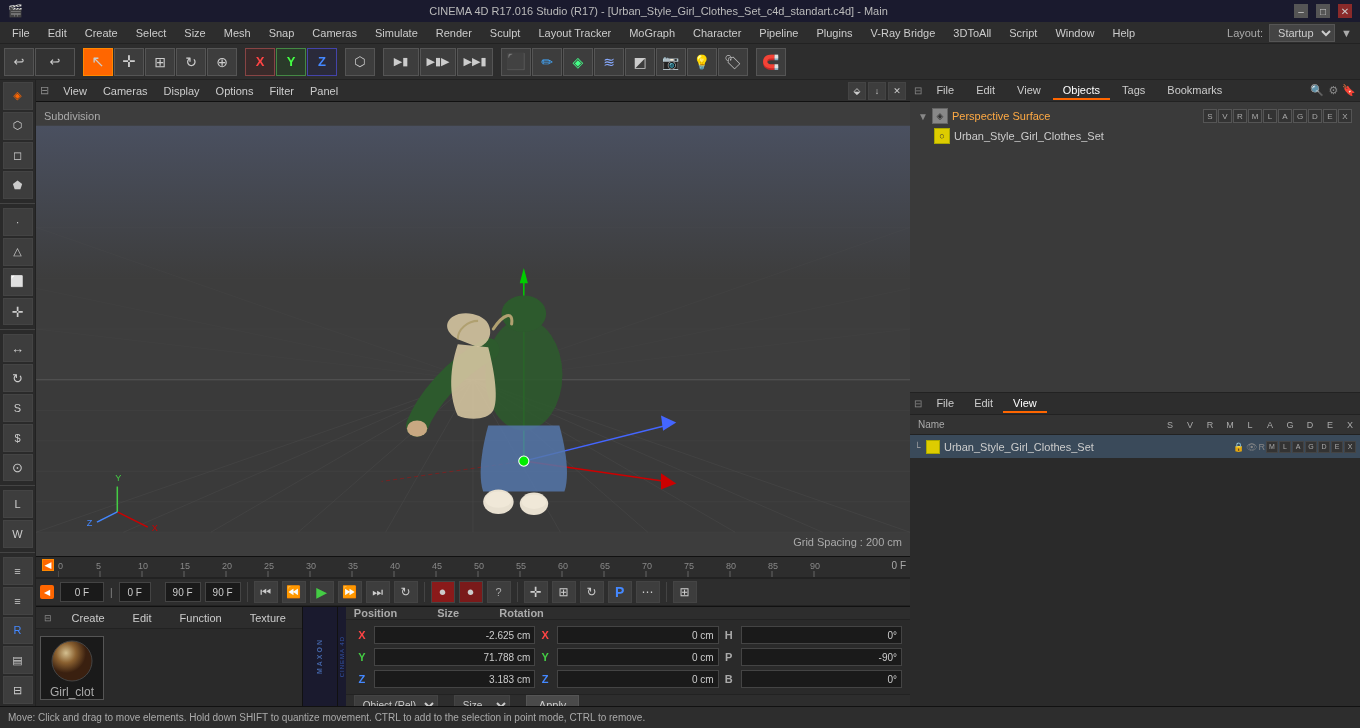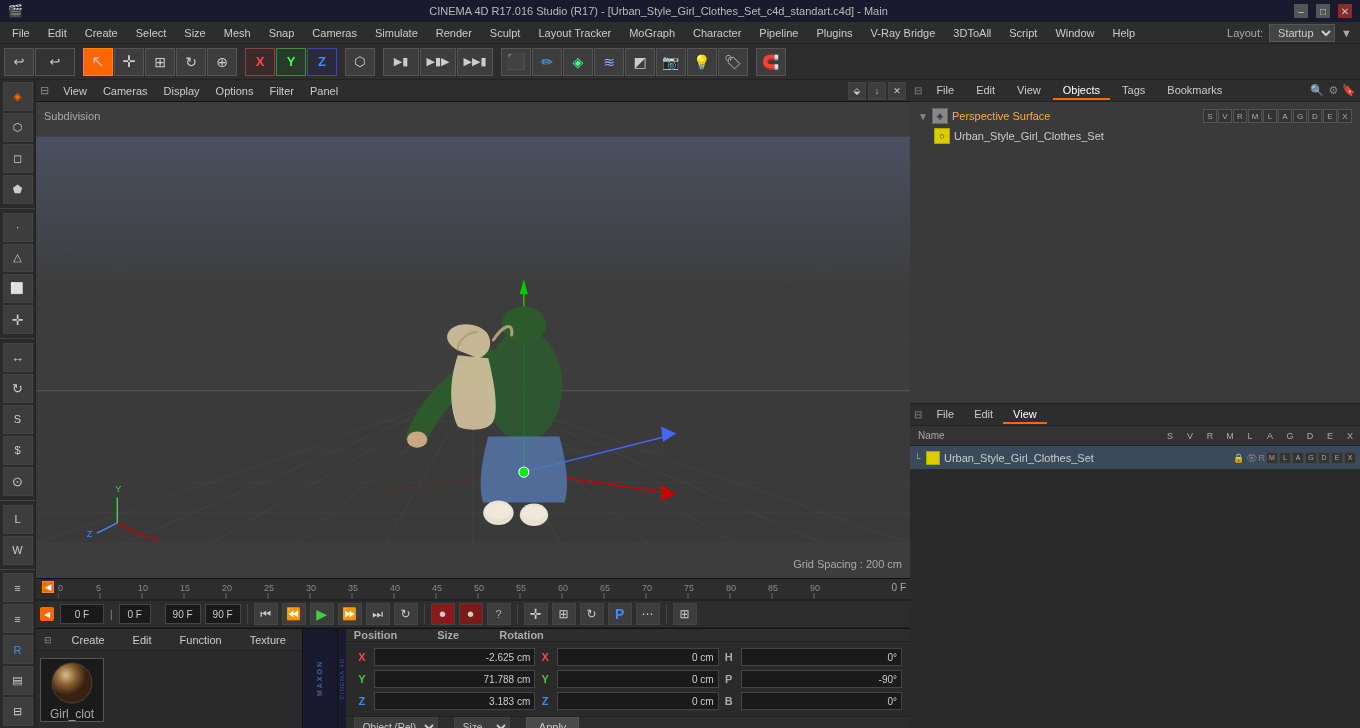--- a/index.html
+++ b/index.html
@@ -596,14 +596,17 @@
               <div style="width:12px; height:12px; background:#333; border:1px solid #444; display:flex; align-items:center; justify-content:center; font-size:7px; color:#aaa;">X</div>
             </div>
           </div>
         </div>
       </div>
 
     </div>
 
   </div>
 
+  <div id="statusbar">
+    <span style="font-size:10px; color:#aaa;">Move: Click and drag to move elements. Hold down SHIFT to quantize movement. CTRL to add to the selection in point mode, CTRL to remove.</span>
+  </div>
 
 </div>
 
 </body></html>

